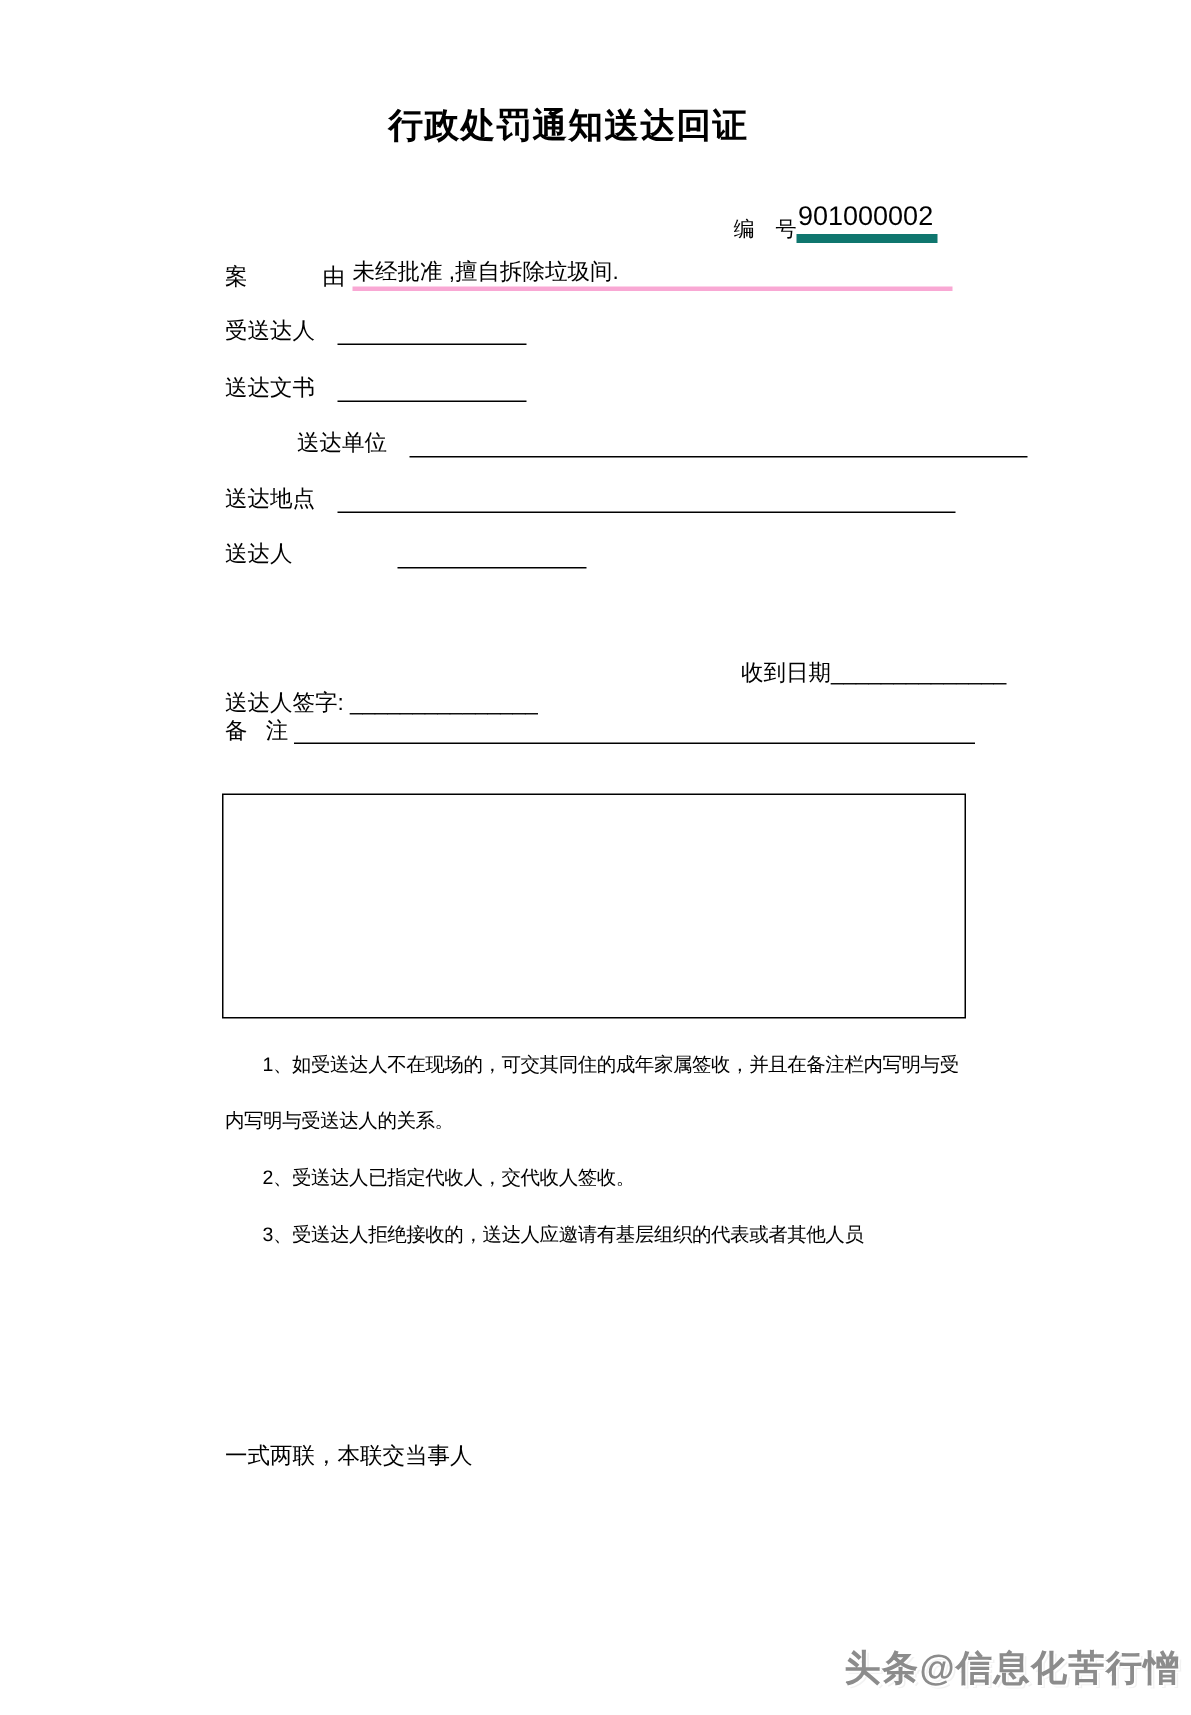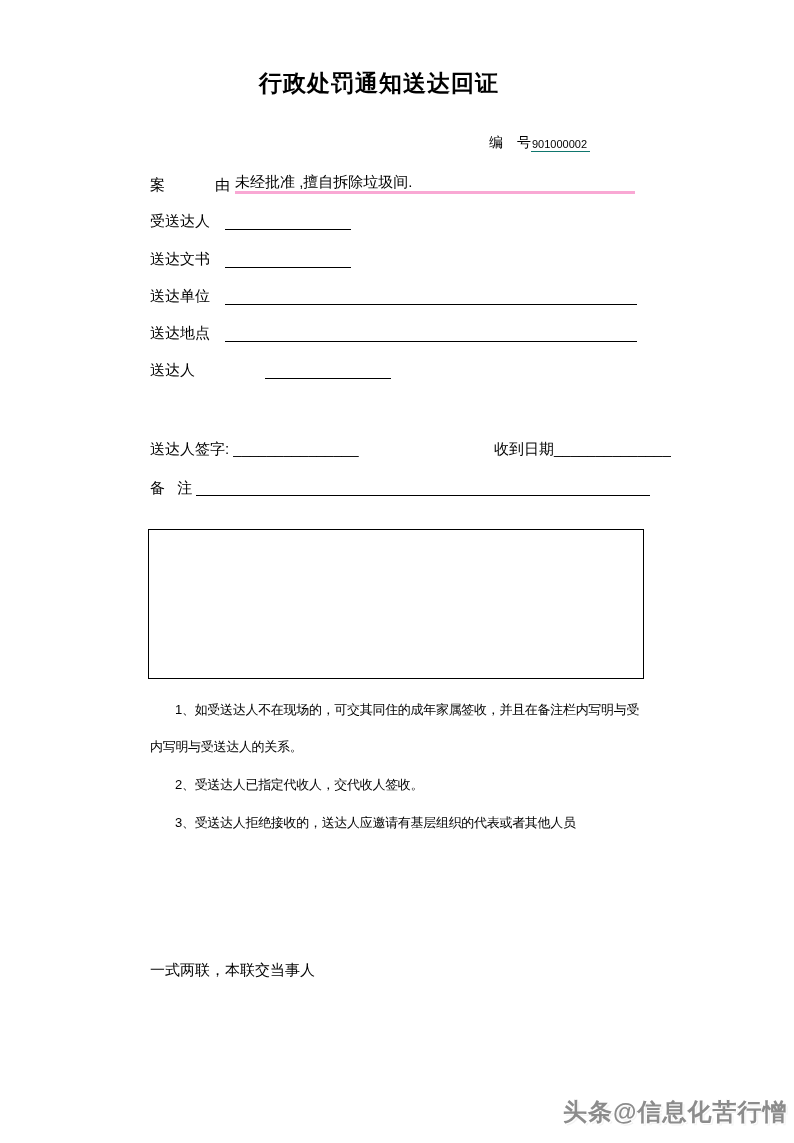--- a/index.html
+++ b/index.html
@@ -13,22 +13,22 @@
   }
   .doc-title{
     position:absolute;top:68px;left:134px;width:490px;
     text-align:center;font-size:23px;font-weight:bold;letter-spacing:1px;
   }
   .serial{
     position:absolute;top:134px;left:489px;
     font-size:14px;display:flex;align-items:flex-end;
   }
   .serial-value{
-    border-bottom:1px solid #0f766e;padding:0 3px 1px 1px;
-    font-size:11px;
+    border-bottom:6px solid #0f766e;padding:0 3px 1px 1px;
+    font-size:18px;
   }
   .row{
     position:absolute;left:150px;
     display:flex;align-items:flex-end;
     font-size:15px;line-height:18px;
   }
   .flabel{width:75px;flex:0 0 75px;}
   .flabel-narrow{width:80px;flex:0 0 80px;display:inline-flex;justify-content:space-between;}
   .uline{border-bottom:1px solid #000;height:0;align-self:flex-end;}
   .uline.short{width:126px;}
@@ -88,36 +88,36 @@
   <div class="row" style="top:212px;">
     <span class="flabel">受送达人</span>
     <span class="uline short"></span>
   </div>
 
   <div class="row" style="top:250px;">
     <span class="flabel">送达文书</span>
     <span class="uline short"></span>
   </div>
 
-  <div class="row" style="top:287px;">
+  <div class="row" style="top:287px;margin-left:48px;">
     <span class="flabel">送达单位</span>
     <span class="uline long"></span>
   </div>
 
   <div class="row" style="top:324px;">
     <span class="flabel">送达地点</span>
     <span class="uline long"></span>
   </div>
 
   <div class="row" style="top:361px;gap:40px;">
     <span class="flabel">送达人</span>
     <span class="uline short"></span>
   </div>
 
-  <div class="sig-item" style="top:440px;left:150px;text-align:right;">
+  <div class="sig-item" style="top:460px;left:150px;text-align:right;">
     <span>送达人签字:</span>
     <span>_______________</span>
   </div>
   <div class="sig-item" style="top:440px;left:455px;padding-left:39px;">
     <span>收到日期</span><span>______________</span>
   </div>
 
   <div class="remark-head">
     <span class="remark-label">备 注</span>
     <span class="remark-tail"></span>

